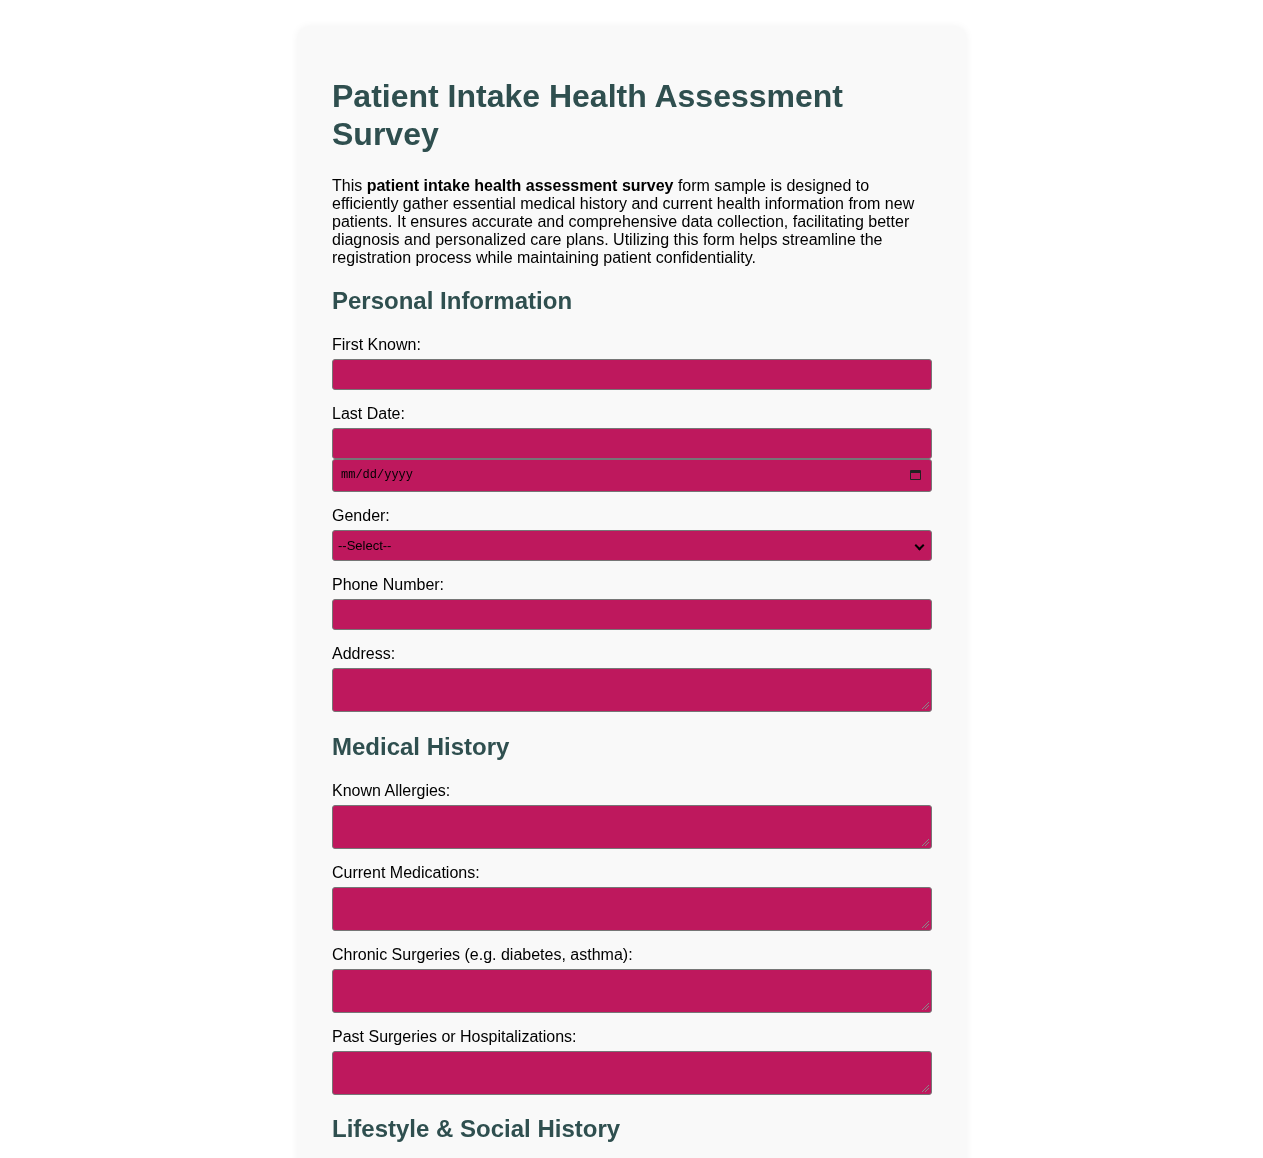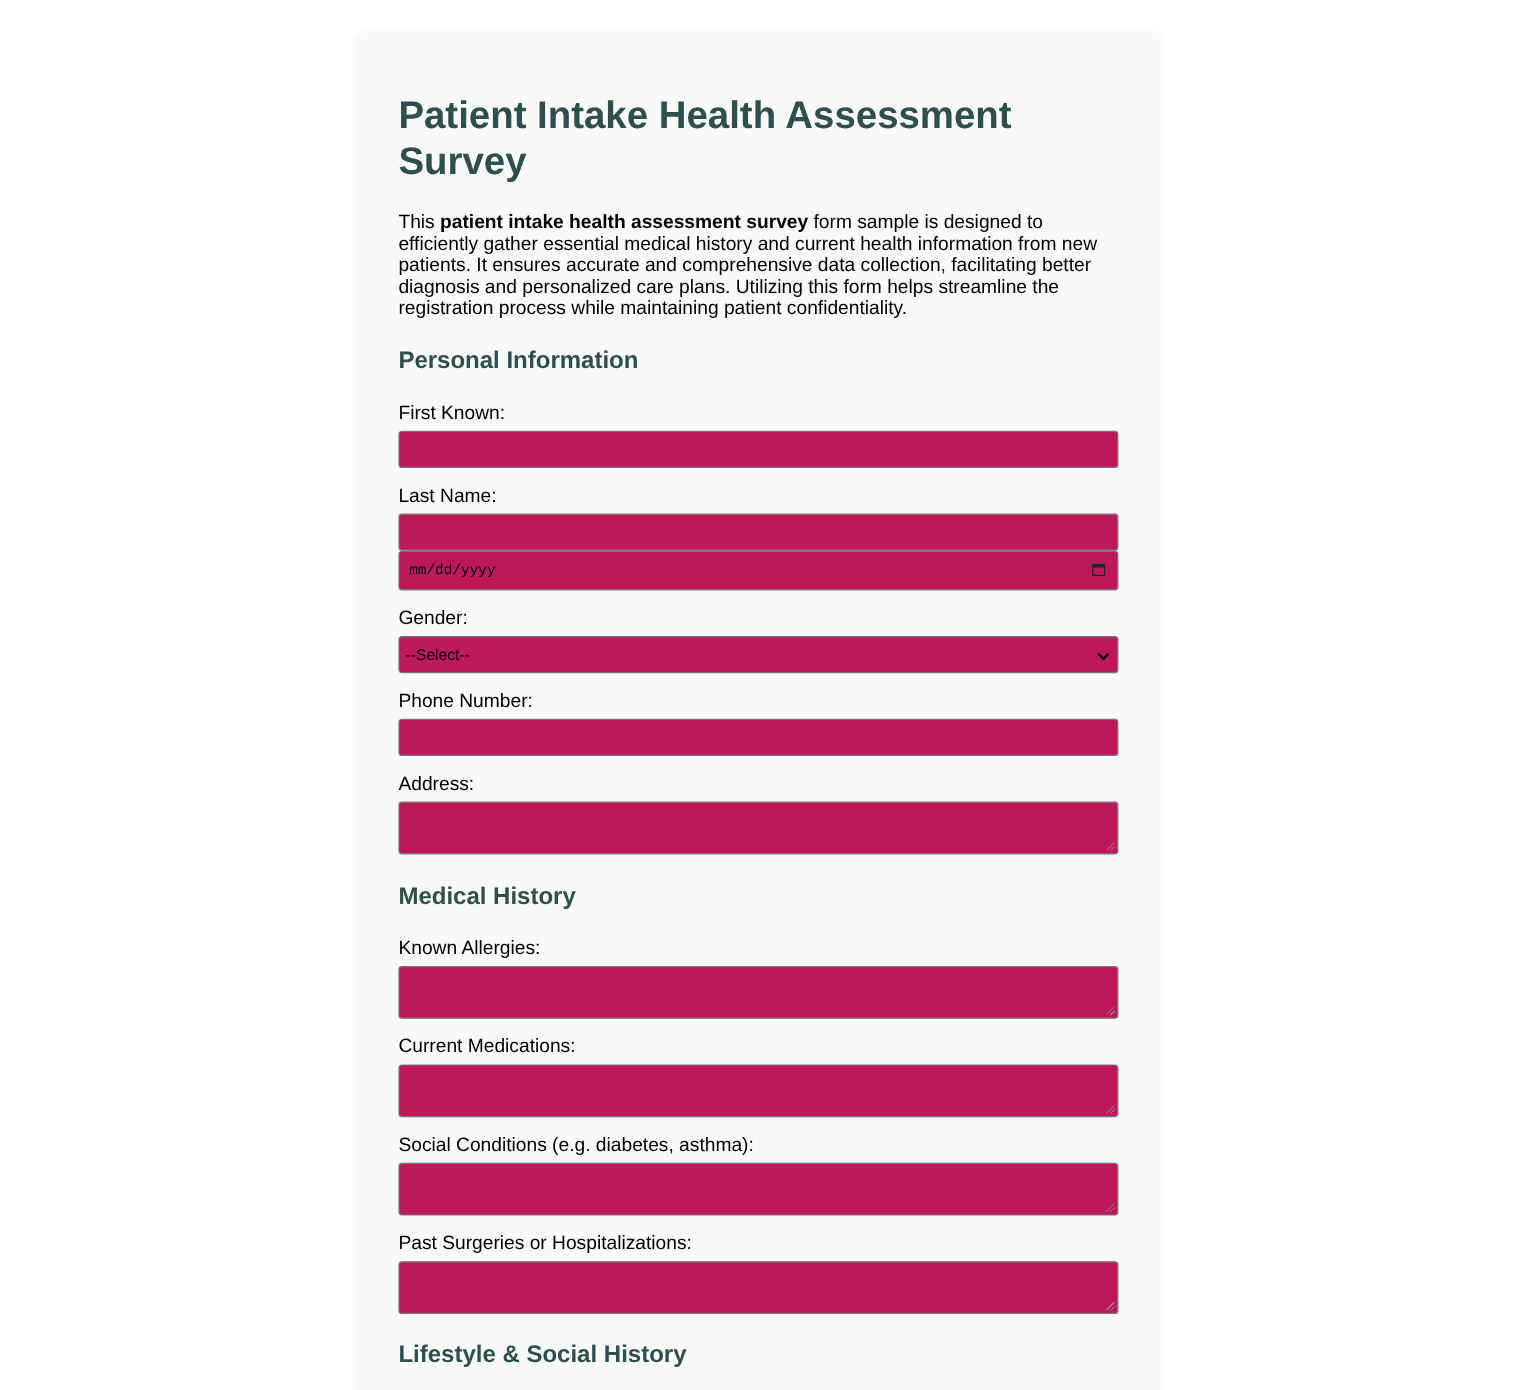--- a/index.html
+++ b/index.html
@@ -25,21 +25,21 @@
     }
     .intro {
       margin: 24px 0 0 0;
       font-size: 16px;
       line-height: 18px;
       width: 600px;
     }
     .intro b { font-weight: bold; }
     h2 {
       margin: 0;
-      font-size: 20px;
+      font-size: 24px;
       line-height: 28px;
       color: #2f4f4f;
       font-weight: bold;
     }
     .sec-personal { margin-top: 20px; }
     .sec-medical { margin-top: 21px; }
     .sec-lifestyle { margin-top: 20px; }
     .field { margin-top: 0; }
     .field label {
       display: block;
@@ -117,21 +117,21 @@
   <p class="intro"><span>This </span><b>patient intake health assessment survey</b><span> form sample is designed to efficiently gather essential medical history and current health information from new patients. It ensures accurate and comprehensive data collection, facilitating better diagnosis and personalized care plans. Utilizing this form helps streamline the registration process while maintaining patient confidentiality.</span></p>
 
   <h2 class="sec-title sec-personal">Personal Information</h2>
 
   <div class="field">
     <label>First Known:</label>
     <div class="input"></div>
   </div>
 
   <div class="field">
-    <label>Last Name:</label>
+    <label>Last Date:</label>
     <div class="input"></div>
   </div>
 
   <div class="field">
     <div class="date">
       <span>mm/dd/yyyy</span>
       <span class="cal"></span>
     </div>
   </div>
 
@@ -165,21 +165,21 @@
   </div>
 
   <div class="field">
     <label>Current Medications:</label>
     <div class="textarea">
       <span class="grip"></span>
     </div>
   </div>
 
   <div class="field">
-    <label>Social Conditions (e.g. diabetes, asthma):</label>
+    <label>Chronic Surgeries (e.g. diabetes, asthma):</label>
     <div class="textarea">
       <span class="grip"></span>
     </div>
   </div>
 
   <div class="field">
     <label>Past Surgeries or Hospitalizations:</label>
     <div class="textarea">
       <span class="grip"></span>
     </div>

